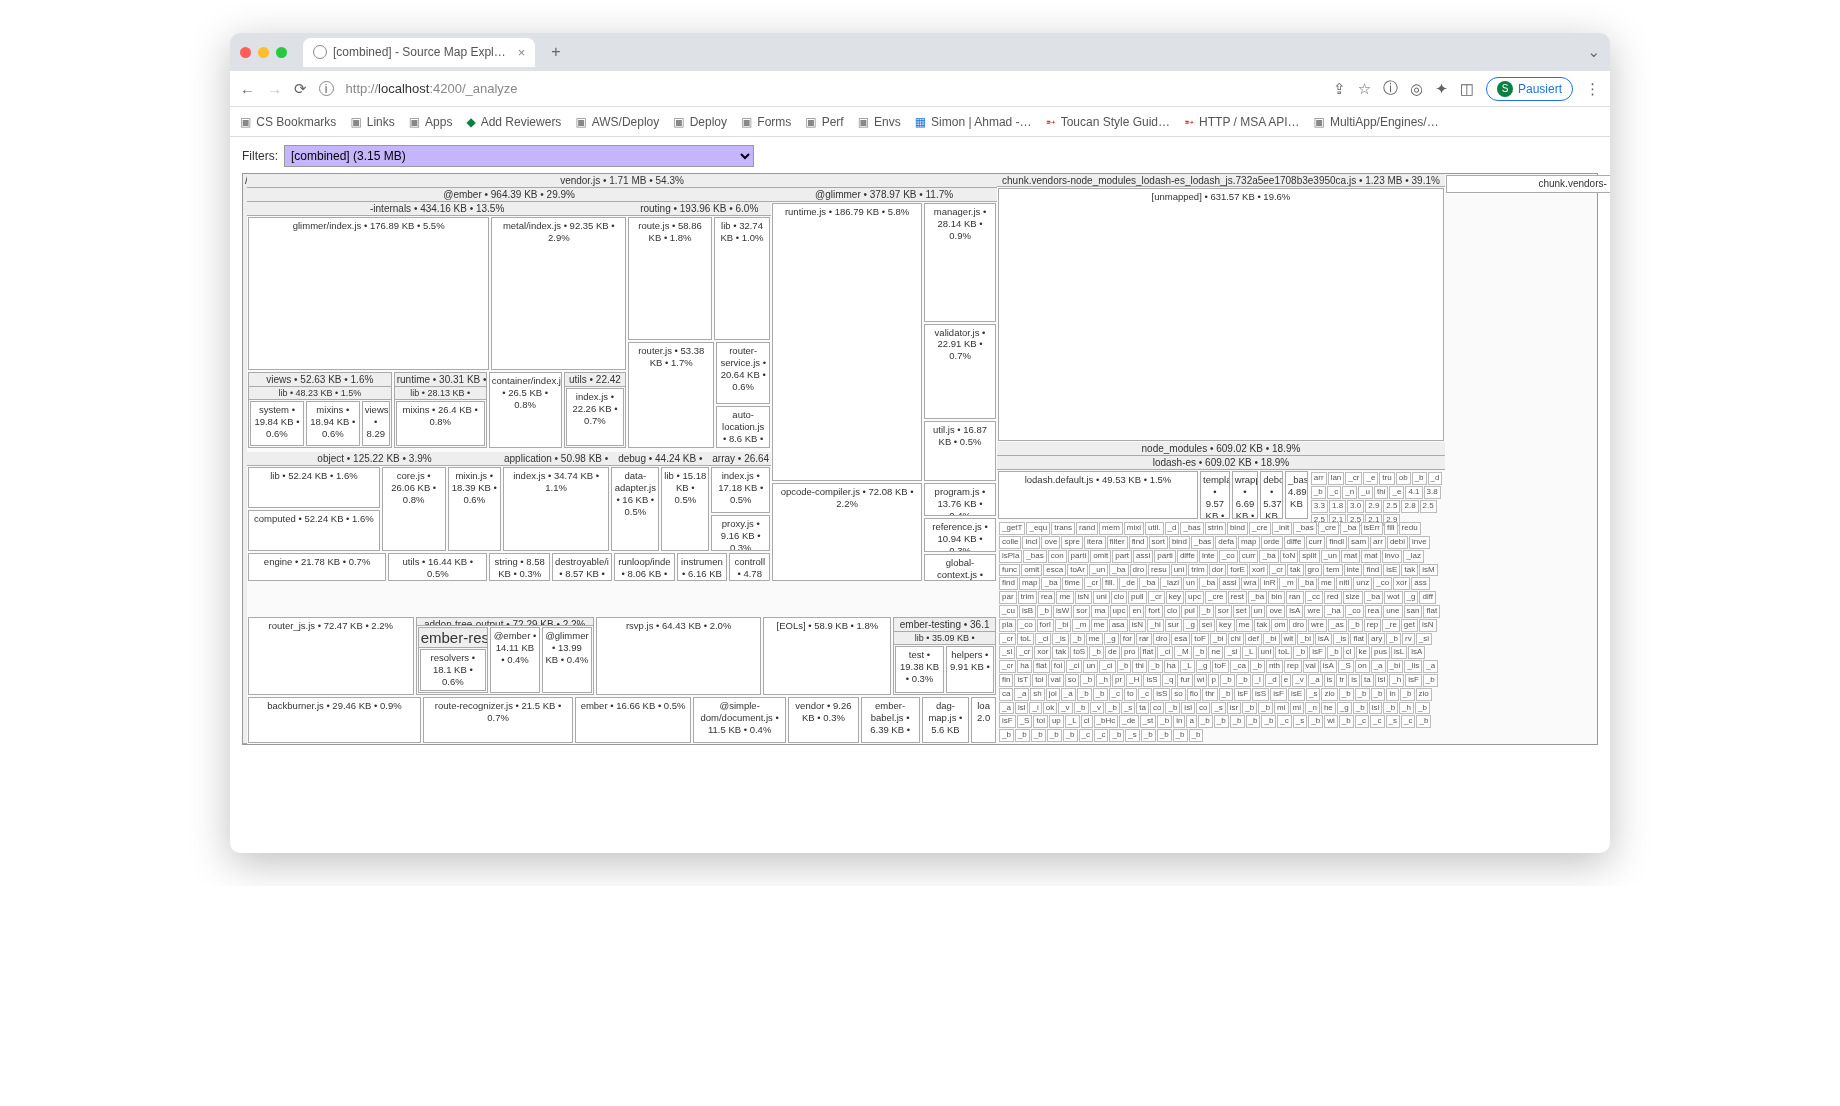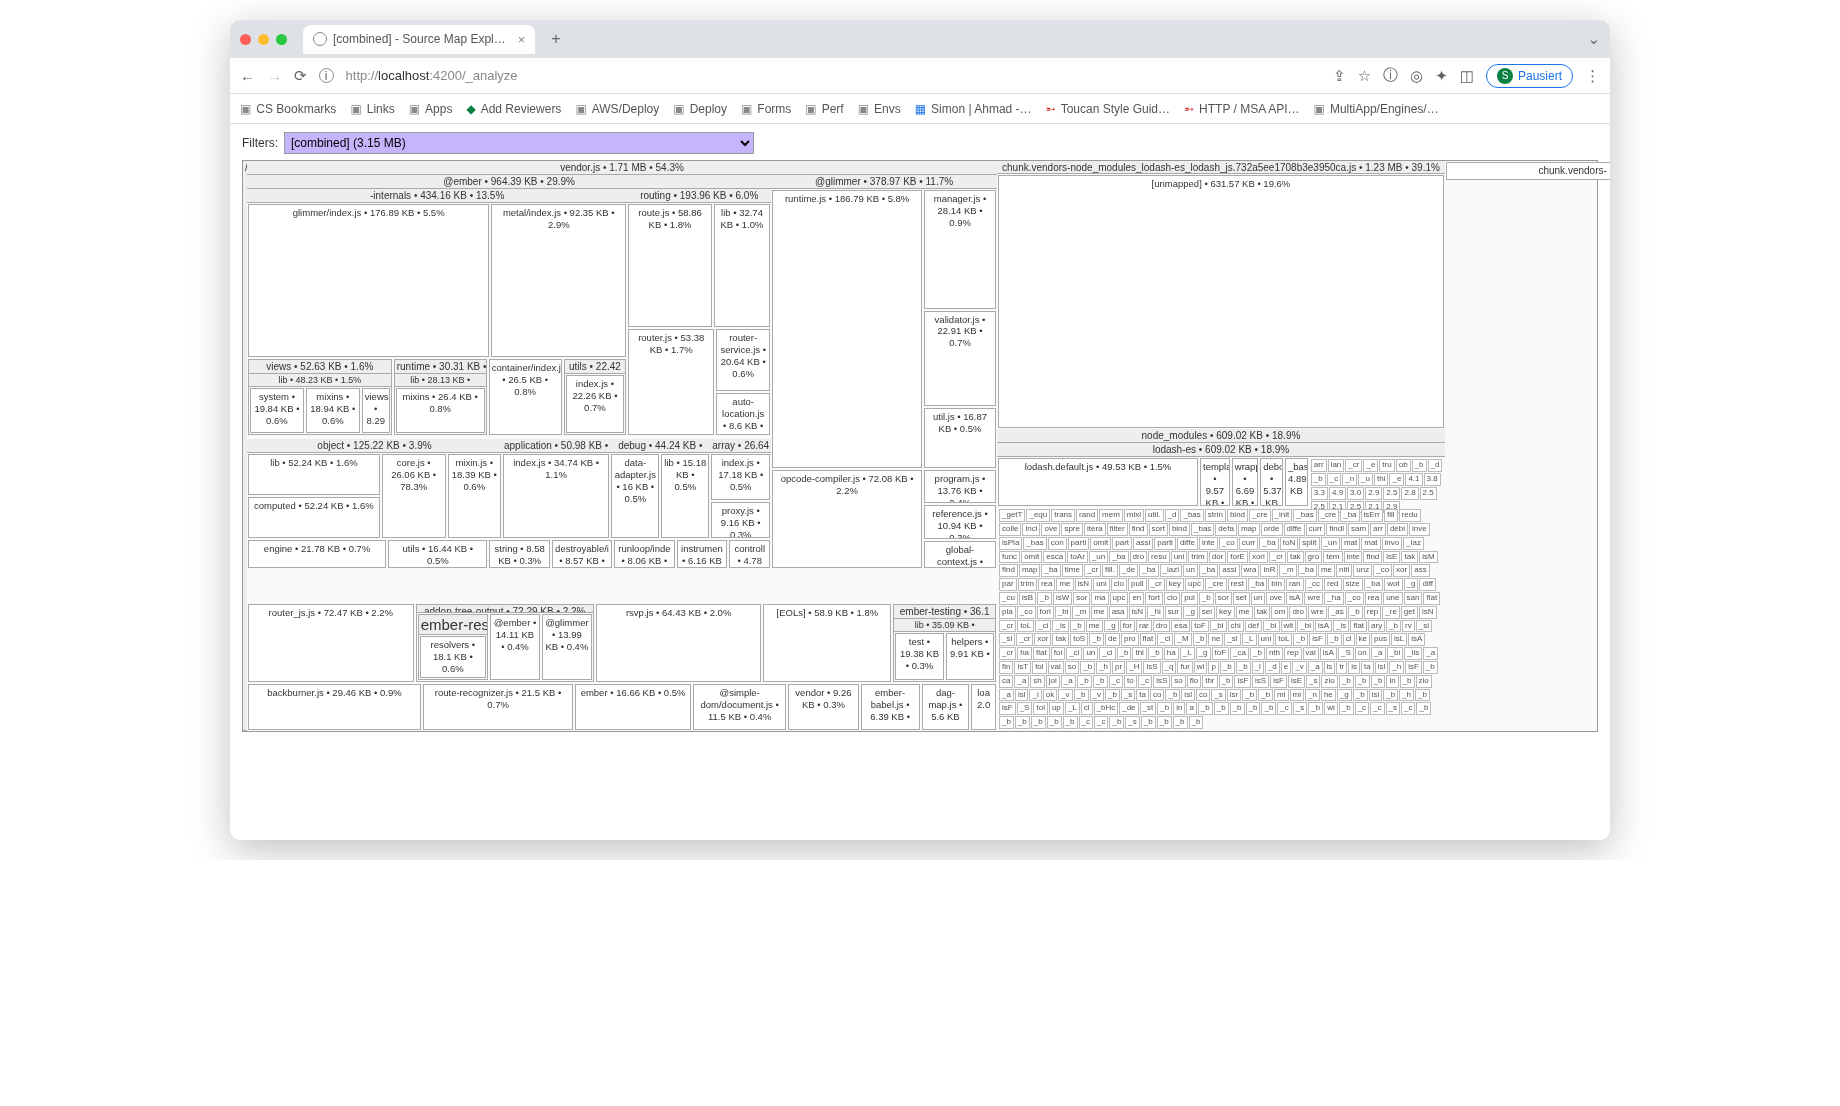--- a/index.html
+++ b/index.html
@@ -1,17 +1,17 @@
 <!DOCTYPE html>
 <html><head>
 <meta charset="utf-8">
 <style>
 *{box-sizing:border-box;margin:0;padding:0;font-family:-apple-system,BlinkMacSystemFont,"Segoe UI",Arial,sans-serif}
 body{background:#fff;font-size:11px;color:#333}
-.window{width:1380px;height:820px;margin:20px auto;border-radius:10px;box-shadow:0 10px 40px rgba(0,0,0,.25);overflow:hidden;display:flex;flex-direction:column;background:#fff}
+.window{width:1380px;height:820px;margin:33px auto;border-radius:10px;box-shadow:0 10px 40px rgba(0,0,0,.25);overflow:hidden;display:flex;flex-direction:column;background:#fff}
 .titlebar{height:38px;background:#dee1e6;display:flex;align-items:center;padding:0 10px;gap:8px}
 .dots{display:flex;gap:7px;margin-right:8px}
 .dot{width:11px;height:11px;border-radius:50%}
 .dot.r{background:#ff5f57}.dot.y{background:#febc2e}.dot.g{background:#28c840}
 .tab{background:#fff;border-radius:8px 8px 0 0;padding:7px 10px;display:flex;align-items:center;gap:6px;font-size:12px;color:#555}
 .tab .favicon{width:14px;height:14px;border:1.5px solid #888;border-radius:50%}
 .tab .x{color:#888;margin-left:6px;font-size:13px}
 .newtab{font-size:16px;color:#666;padding:4px 8px}
 .addrbar{height:36px;background:#fff;border-bottom:1px solid #ddd;display:flex;align-items:center;padding:0 10px;gap:12px}
 .nav-ico{color:#606367;font-size:15px}
@@ -226,21 +226,21 @@
                   <div class="row" style="flex:1">
                     <div class="col" style="flex:1.3">
                       <div class="cell leaf" style="flex:1">
                           <div class="lbl">lib • 52.24 KB • 1.6%</div>
                         </div>
                       <div class="cell leaf" style="flex:1">
                           <div class="lbl">computed • 52.24 KB • 1.6%</div>
                         </div>
                     </div>
                     <div class="cell leaf" style="flex:.6">
-                        <div class="lbl">core.js • 26.06 KB • 78.3%</div>
+                        <div class="lbl">core.js • 26.06 KB • 0.8%</div>
                       </div>
                     <div class="cell leaf" style="flex:.5">
                         <div class="lbl">mixin.js • 18.39 KB • 0.6%</div>
                       </div>
                   </div>
                 </div>
                 <div class="col" style="flex:0 0 95px">
                   <div class="hdr">application • 50.98 KB •</div>
                   <div class="cell leaf" style="flex:1">
                       <div class="lbl">index.js • 34.74 KB • 1.1%</div>
@@ -432,21 +432,21 @@
                   <div>_d</div>
                   <div>_b</div>
                   <div>_c</div>
                   <div>_n</div>
                   <div>_u</div>
                   <div>thi</div>
                   <div>_e</div>
                 <div>4.1</div>
                   <div>3.8</div>
                   <div>3.3</div>
-                  <div>4.9</div>
+                  <div>1.8</div>
                   <div>3.0</div>
                   <div>2.9</div>
                   <div>2.5</div>
                   <div>2.8</div>
                   <div>2.5</div>
                   <div>2.5</div>
                   <div>2.1</div>
                   <div>2.5</div>
                   <div>2.1</div>
                   <div>2.9</div>

